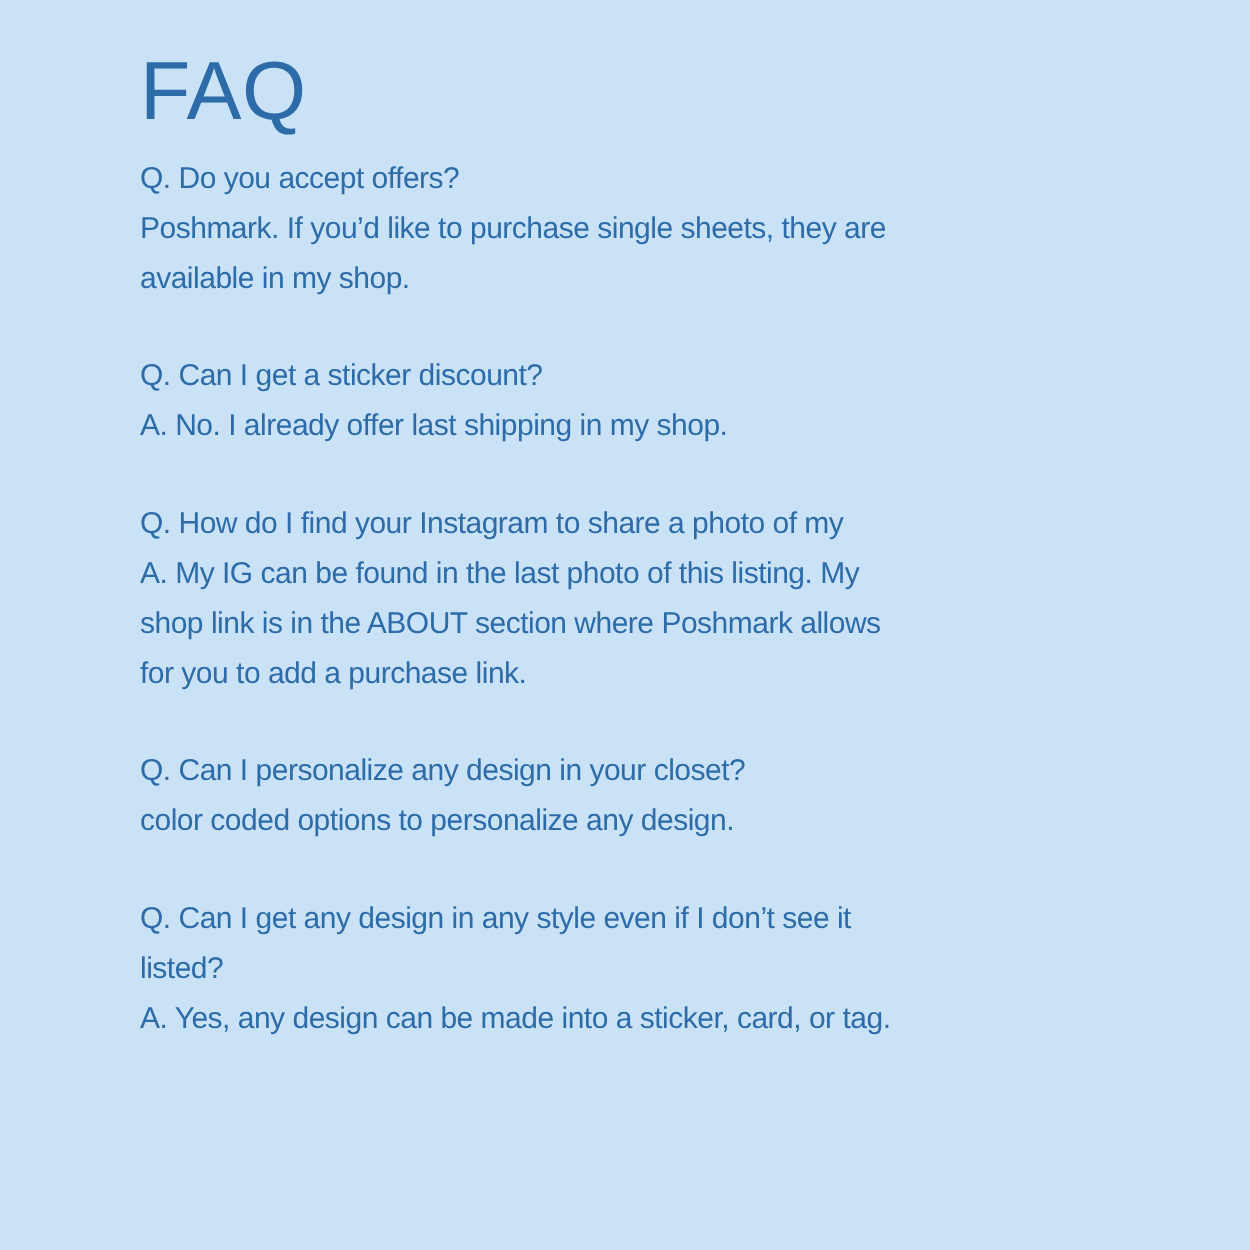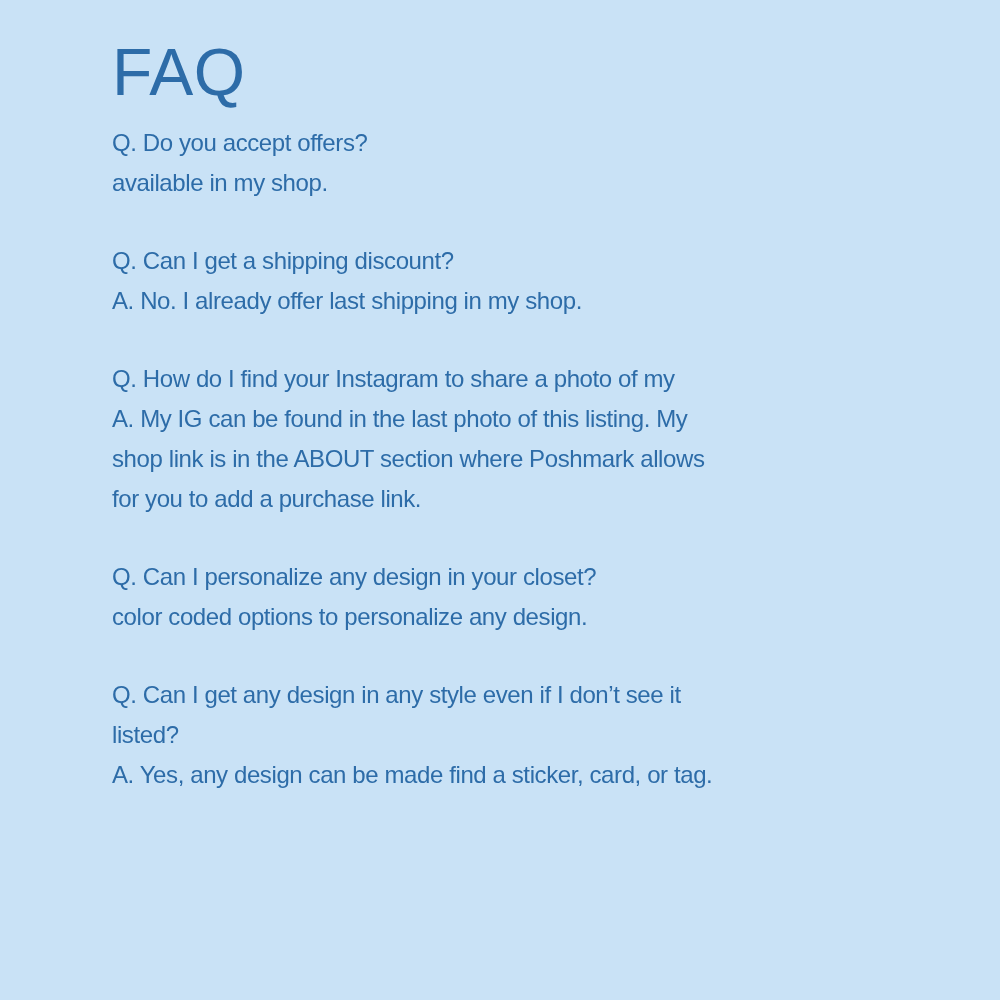--- a/index.html
+++ b/index.html
@@ -39,39 +39,40 @@
 </style>
 </head>
 <body>
 
 <div class="canvas">
 
   <h1 class="faq-title">FAQ</h1>
 
   <section class="faq-item">
     <div class="line">Q. Do you accept offers?</div>
+    <div class="line">Poshmark. If you’d like to purchase single sheets, they are</div>
     <div class="line">available in my shop.</div>
   </section>
 
   <section class="faq-item">
-    <div class="line">Q. Can I get a shipping discount?</div>
+    <div class="line">Q. Can I get a sticker discount?</div>
     <div class="line">A. No. I already offer last shipping in my shop.</div>
   </section>
 
   <section class="faq-item">
     <div class="line">Q. How do I find your Instagram to share a photo of my</div>
     <div class="line">A. My IG can be found in the last photo of this listing. My</div>
     <div class="line">shop link is in the ABOUT section where Poshmark allows</div>
     <div class="line">for you to add a purchase link.</div>
   </section>
 
   <section class="faq-item">
     <div class="line">Q. Can I personalize any design in your closet?</div>
     <div class="line">color coded options to personalize any design.</div>
   </section>
 
   <section class="faq-item">
     <div class="line">Q. Can I get any design in any style even if I don’t see it</div>
     <div class="line">listed?</div>
-    <div class="line">A. Yes, any design can be made find a sticker, card, or tag.</div>
+    <div class="line">A. Yes, any design can be made into a sticker, card, or tag.</div>
   </section>
 
 </div>
 
 </body></html>

